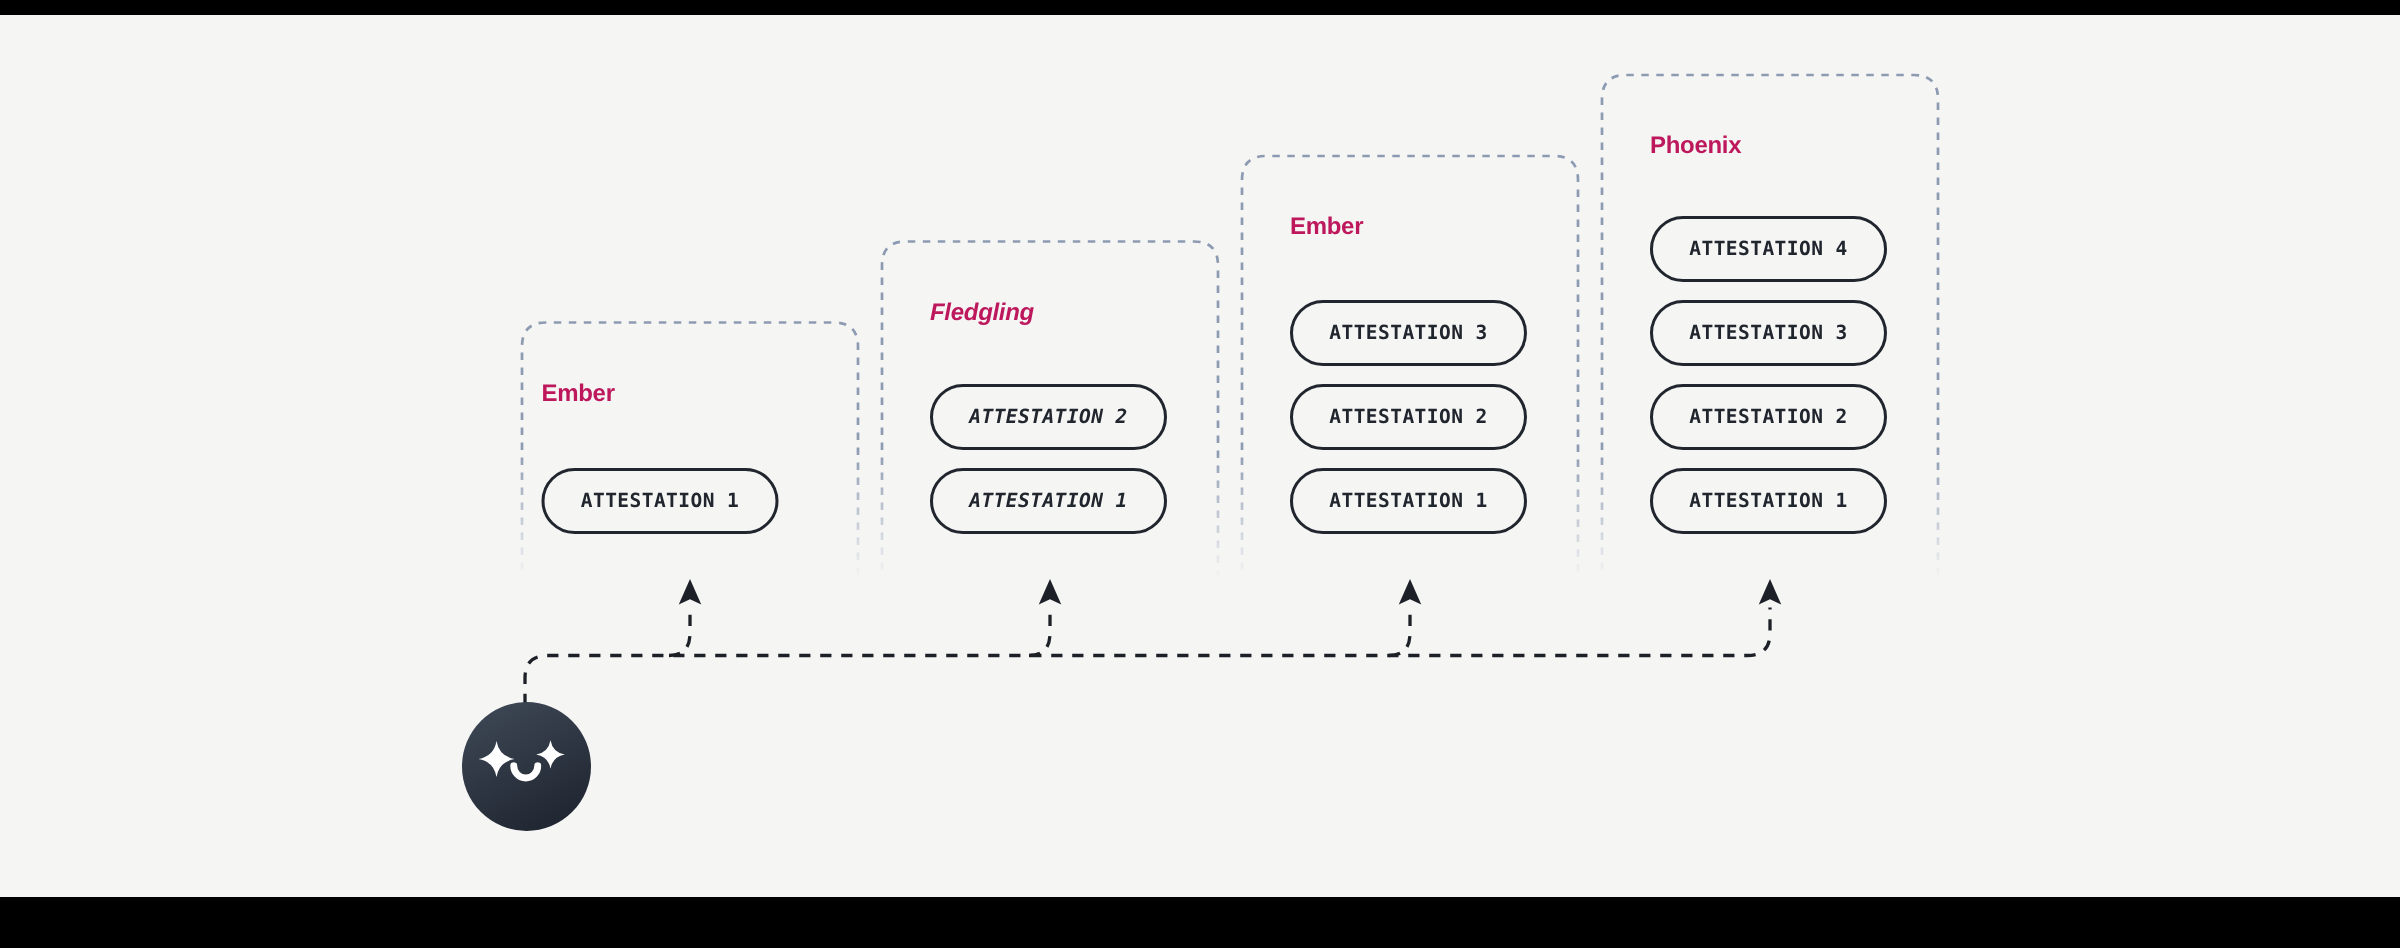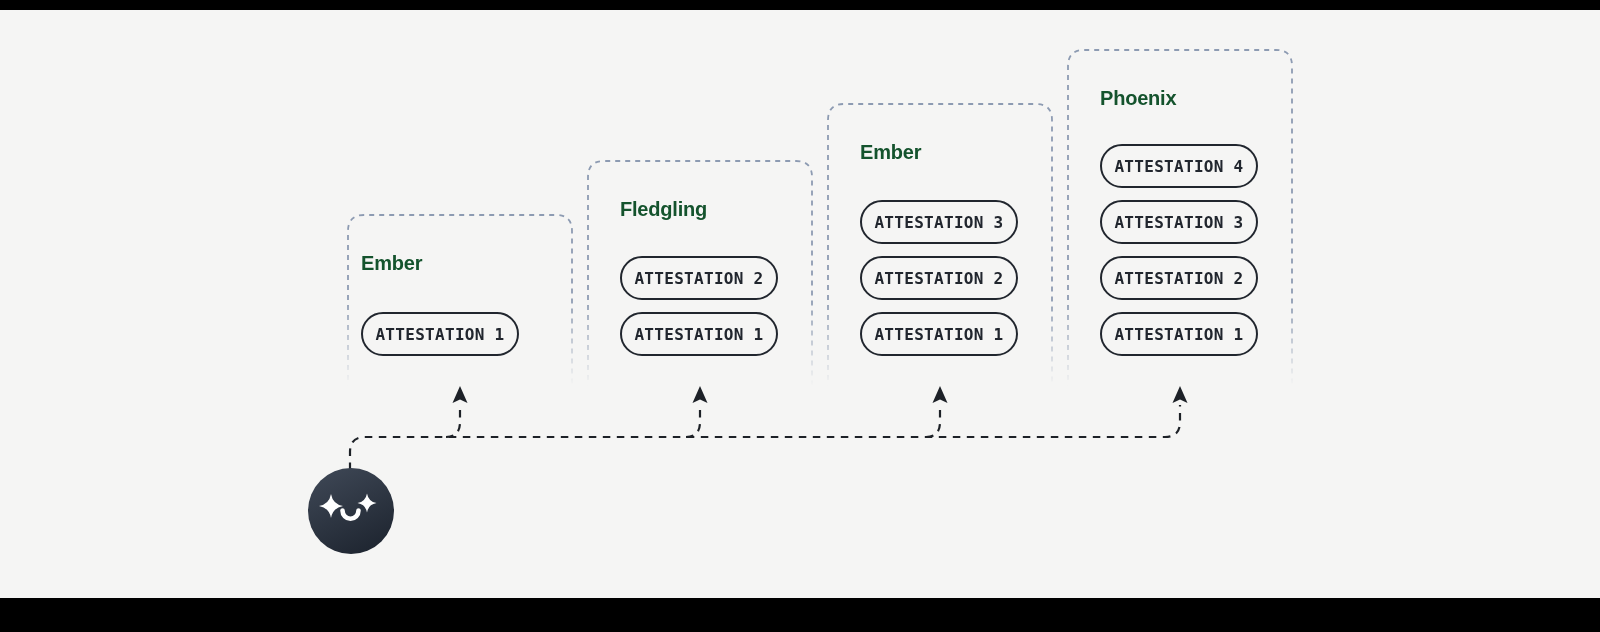--- a/index.html
+++ b/index.html
@@ -12,41 +12,41 @@
     font-family: "Liberation Sans", sans-serif;
   }
   .bar { position: absolute; left: 0; width: 1600px; background: #000; }
   .bar-top { top: 0; height: 10px; }
   .bar-bottom { bottom: 0; height: 34px; }
 
   svg.decor { position: absolute; left: 0; top: 0; }
 
   .card { position: absolute; width: 224px; }
   .card-ember     { left: 329px;  top: 215px; height: 175px; }
-  .card-fledgling { left: 588px;  top: 161px; height: 229px; }
+  .card-fledgling { left: 588px;  top: 161px; height: 229px; font-style: italic; }
   .card-eagle     { left: 828px;  top: 104px; height: 286px; }
   .card-phoenix   { left: 1068px; top: 50px;  height: 340px; }
 
   .card-title {
     position: absolute; left: 32px; top: 36px;
-    font-size: 20px; font-weight: 700; letter-spacing: -0.2px;
-    color: #14532d; line-height: 24px; text-align: center;
+    font-size: 16px; font-weight: 700; letter-spacing: -0.2px;
+    color: #be185d; line-height: 24px; text-align: center;
   }
   .pills {
     position: absolute; left: 32px; bottom: 34px;
     display: flex; flex-direction: column; gap: 12px;
   }
   .pill {
     box-sizing: border-box;
     width: 158px; height: 44px;
     border: 2px solid #21262e;
     border-radius: 22px;
     display: flex; align-items: center; justify-content: center;
     font-family: "DejaVu Sans Mono", monospace;
-    font-size: 16px; font-weight: 700; letter-spacing: 0.3px;
+    font-size: 13px; font-weight: 700; letter-spacing: 0.3px;
     color: #21262e;
     background: transparent;
   }
 
   .mascot { position: absolute; left: 306px; top: 466px; }
 </style>
 </head>
 <body>
 
 <div class="canvas">

